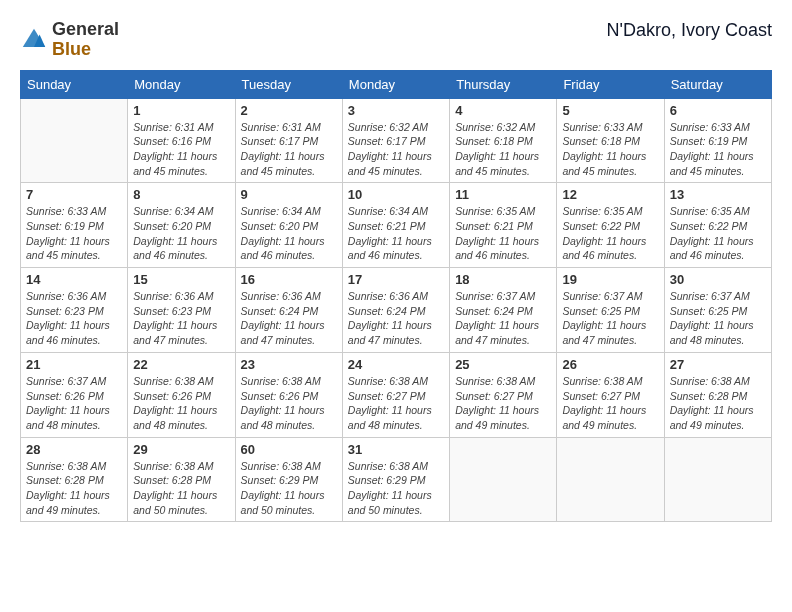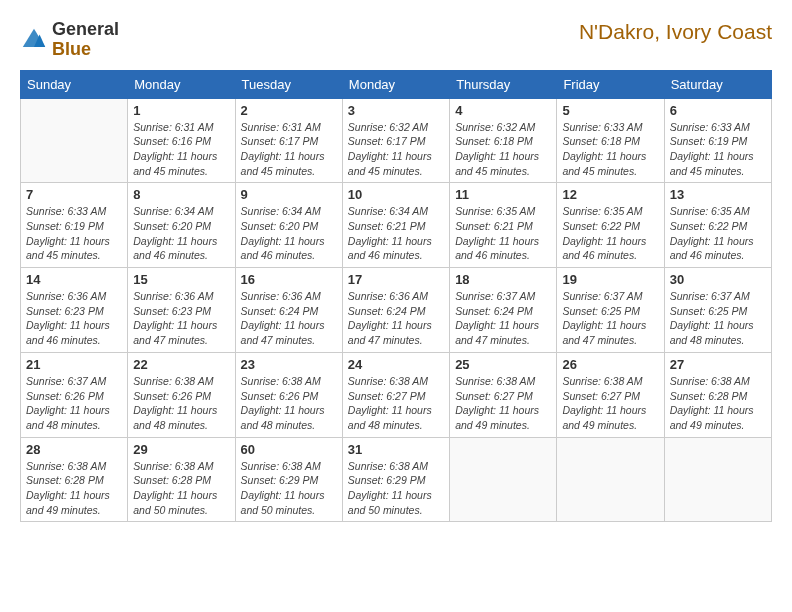--- a/index.html
+++ b/index.html
@@ -35,22 +35,22 @@
     .title-block {
       text-align: right;
     }
     .month-title {
       font-size: 38px;
       font-weight: bold;
       color: #333;
       line-height: 1.1;
     }
     .location {
-      font-size: 21px;
-      color: #a16207;
+      font-size: 18px;
+      color: #0f172a;
       text-align: right;
     }
     table {
       width: 100%;
       border-collapse: collapse;
       font-size: 11px;
     }
     thead tr th {
       background-color: #2a6ab5;
       color: #fff;

